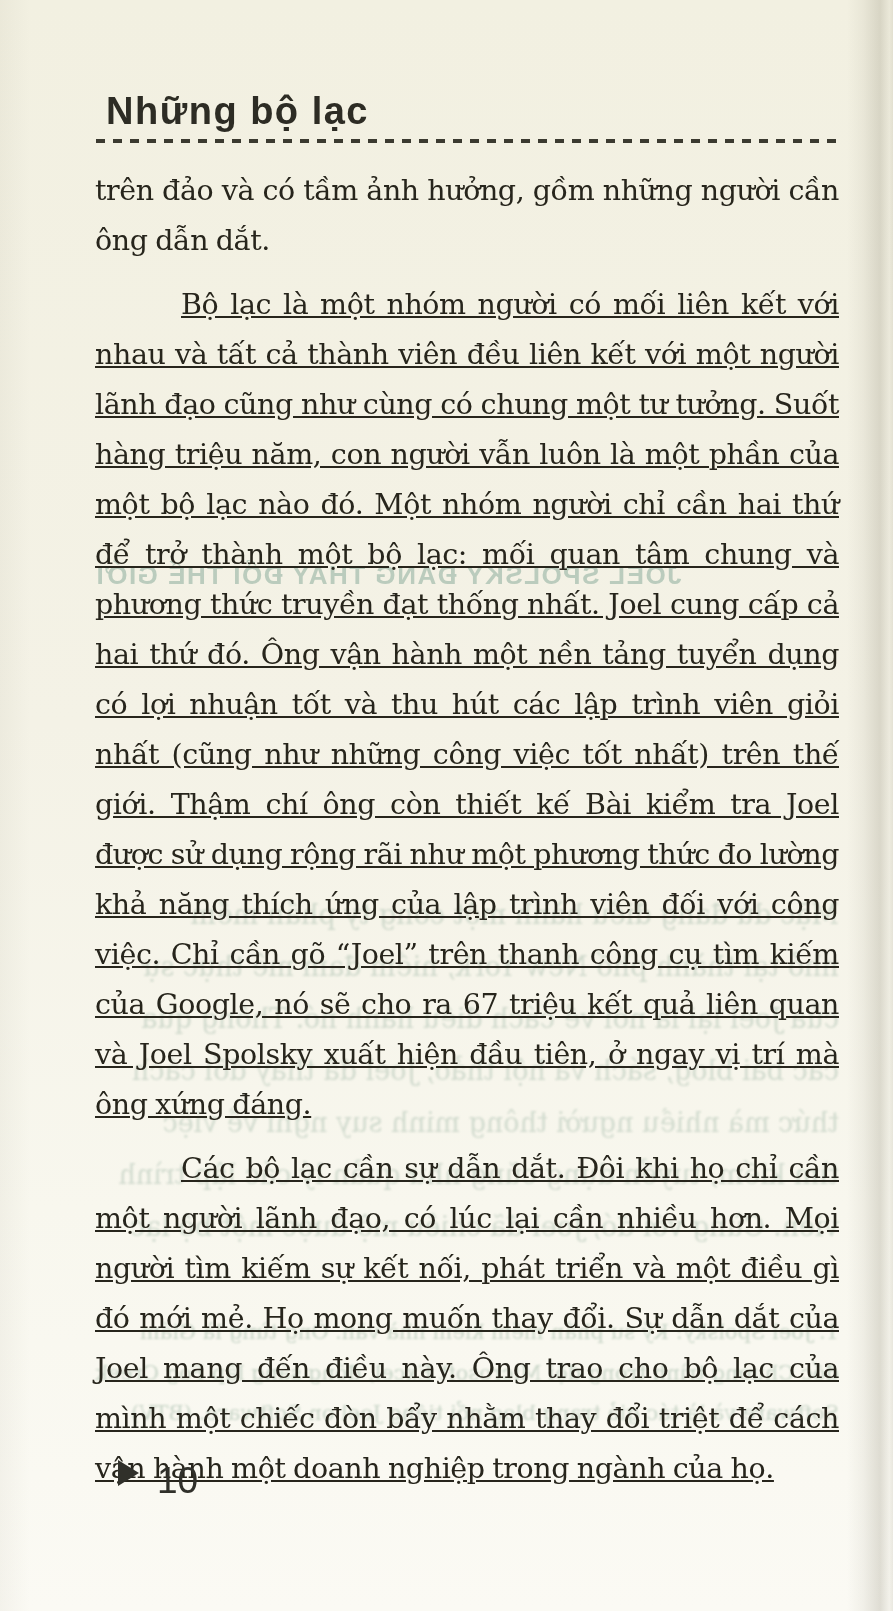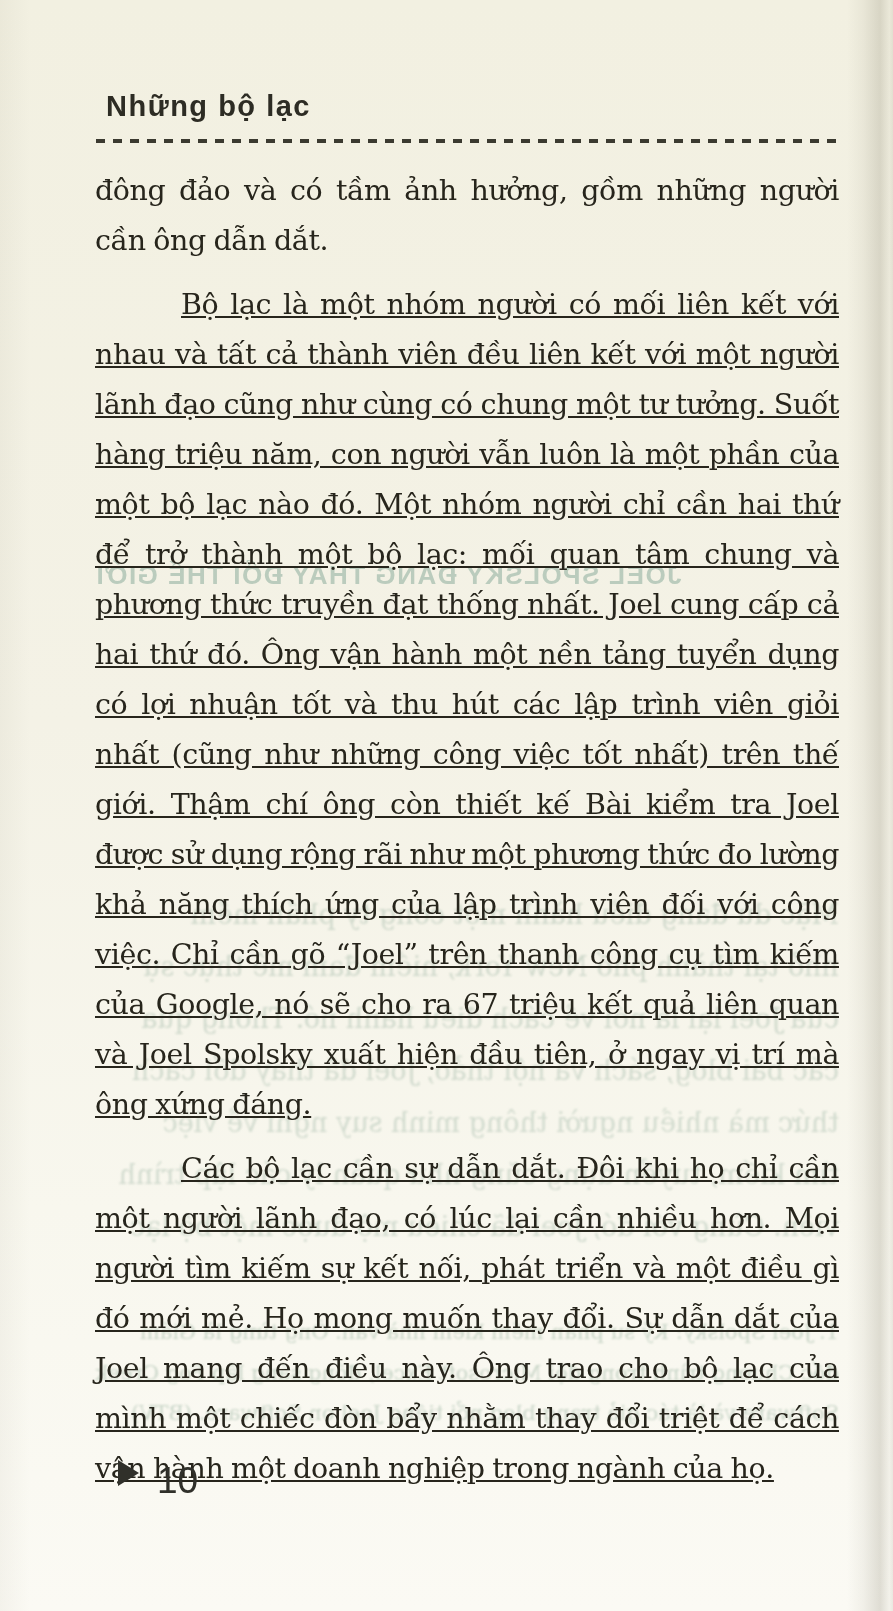--- a/index.html
+++ b/index.html
@@ -19,21 +19,21 @@
   }
   .left-fade {
     position:absolute; top:0; left:0; width:30px; height:100%;
     background:linear-gradient(90deg, rgba(120,114,92,0.06), rgba(0,0,0,0));
     pointer-events:none;
   }
   
   .header-title {
     position:absolute; left:106px; top:90px;
     font-family:"Liberation Sans", sans-serif;
-    font-weight:bold; font-size:29px; letter-spacing:1.5px;
+    font-weight:bold; font-size:38px; letter-spacing:1.5px;
     color:#2d2c24;
   }
   .dashed-rule {
     position:absolute; left:96px; top:139px; width:742px; height:4px;
     background:repeating-linear-gradient(90deg,#3b3a30 0 9px, rgba(0,0,0,0) 9px 17px);
   }
   
   .body-text {
     position:absolute; left:95px; top:166px; width:744px;
     color:#27251c;
@@ -93,21 +93,21 @@
     <div class="bleed-line" style="top:1210px">viên. Cùng với đó, Joel đã chiêu mộ được một bộ lạc</div>
     <div class="bleed-line bleed-foot" style="top:1315px">1. Joel Spolsky: Kỹ sư phần mềm kiêm nhà văn. Ông từng là Giám</div>
     <div class="bleed-line bleed-foot" style="top:1356px">đốc Chương trình trong đội Microsoft Excel, đồng sáng lập Fog Creek</div>
     <div class="bleed-line bleed-foot" style="top:1396px">Software và là tác giả trang blog nổi tiếng Joel on Software. (BTV)</div>
   </div>
 
   <div class="header-title">Những bộ lạc</div>
   <div class="dashed-rule"></div>
 
   <main class="body-text">
-    <p class="para">đông đảo và có tầm ảnh hưởng, gồm những người cần ông dẫn dắt.</p>
+    <p class="para">trên đảo và có tầm ảnh hưởng, gồm những người cần ông dẫn dắt.</p>
     <p class="para indent">Bộ lạc là một nhóm người có mối liên kết với nhau và tất cả thành viên đều liên kết với một người lãnh đạo cũng như cùng có chung một tư tưởng. Suốt hàng triệu năm, con người vẫn luôn là một phần của một bộ lạc nào đó. Một nhóm người chỉ cần hai thứ để trở thành một bộ lạc: mối quan tâm chung và phương thức truyền đạt thống nhất. Joel cung cấp cả hai thứ đó. Ông vận hành một nền tảng tuyển dụng có lợi nhuận tốt và thu hút các lập trình viên giỏi nhất (cũng như những công việc tốt nhất) trên thế giới. Thậm chí ông còn thiết kế Bài kiểm tra Joel được sử dụng rộng rãi như một phương thức đo lường khả năng thích ứng của lập trình viên đối với công việc. Chỉ cần gõ “Joel” trên thanh công cụ tìm kiếm của Google, nó sẽ cho ra 67 triệu kết quả liên quan và Joel Spolsky xuất hiện đầu tiên, ở ngay vị trí mà ông xứng đáng.</p>
     <p class="para indent">Các bộ lạc cần sự dẫn dắt. Đôi khi họ chỉ cần một người lãnh đạo, có lúc lại cần nhiều hơn. Mọi người tìm kiếm sự kết nối, phát triển và một điều gì đó mới mẻ. Họ mong muốn thay đổi. Sự dẫn dắt của Joel mang đến điều này. Ông trao cho bộ lạc của mình một chiếc đòn bẩy nhằm thay đổi triệt để cách vận hành một doanh nghiệp trong ngành của họ.</p>
   </main>
 
   <footer class="footer">
     <span class="tri"></span>
     <span class="page-num">10</span>
   </footer>
 
   <div class="left-fade"></div>

